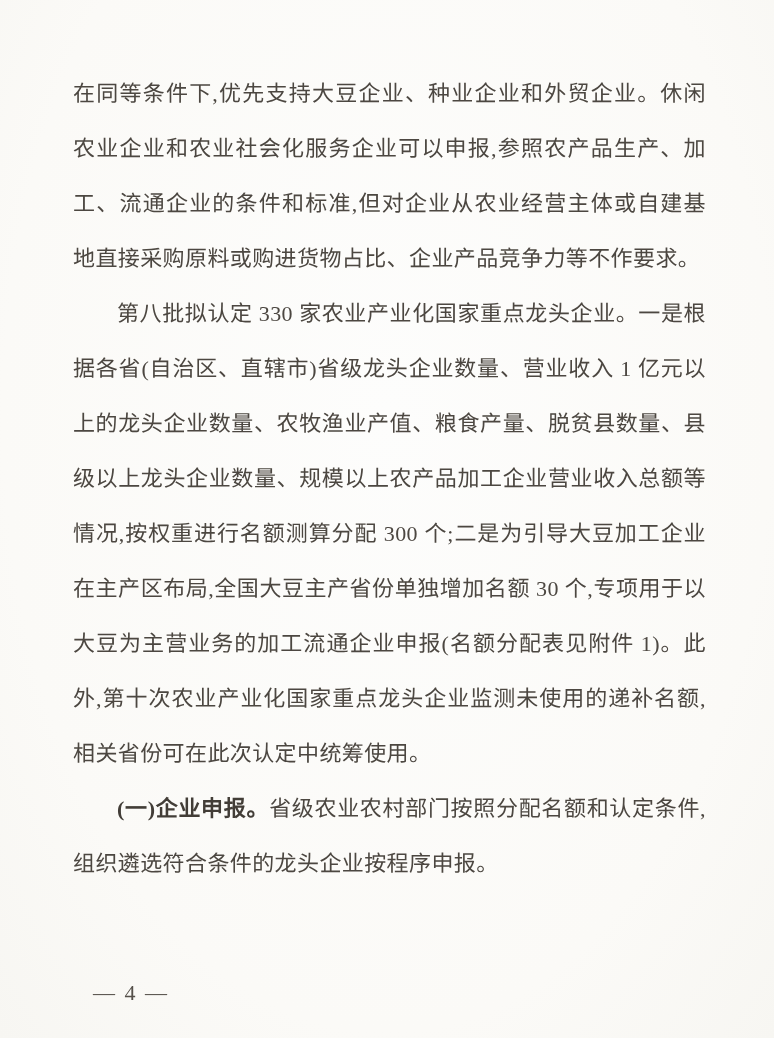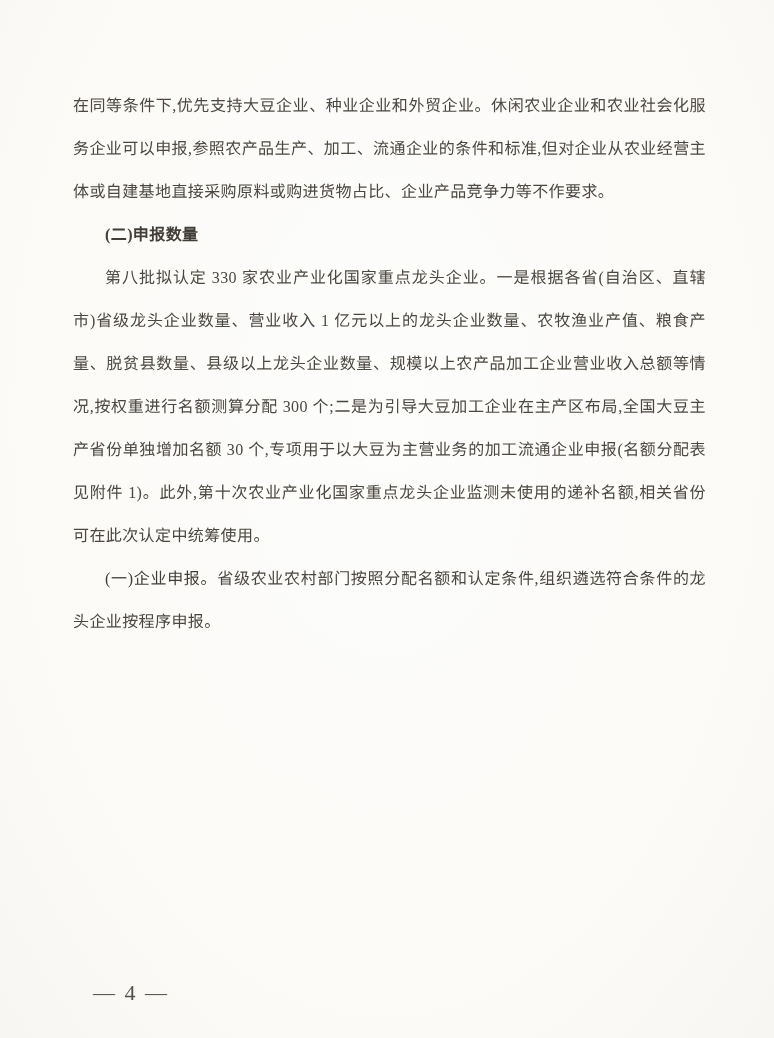--- a/index.html
+++ b/index.html
@@ -15,66 +15,65 @@
     margin: 0 auto;
     background: #fcfbf9;
     background-image: radial-gradient(ellipse at 50% 40%, #fdfdfc 0%, #fbfaf7 70%, #f7f6f2 100%);
     overflow: hidden;
     font-family: "Liberation Serif", "DejaVu Serif", serif;
     color: #4c4741;
   }
   .textblock {
     position: absolute;
     left: 73px;
-    top: 84px;
+    top: 66px;
     width: 633px;
-    font-size: 16px;
-    line-height: 43px;
+    font-size: 22px;
+    line-height: 55px;
     text-align: justify;
     letter-spacing: 0.4px;
   }
   .textblock p {
     margin: 0;
     padding: 0;
   }
   p.indent {
     text-indent: 2em;
   }
   p.heading {
     font-weight: bold;
     color: #423d37;
     text-indent: 2em;
   }
   p.heading.sans {
     font-family: "Liberation Sans", "DejaVu Sans", sans-serif;
     letter-spacing: 1.5px;
   }
   .lead {
-    font-weight: normal;
+    font-weight: bold;
     color: #423d37;
   }
   .page-number {
     position: absolute;
     left: 93px;
     top: 980px;
     font-size: 22px;
     letter-spacing: 2px;
     color: #55504a;
   }
 </style>
 </head>
 <body>
 
 <div class="sheet">
 
   <div class="textblock">
 
     <p class="body">在同等条件下,优先支持大豆企业、种业企业和外贸企业。休闲农业企业和农业社会化服务企业可以申报,参照农产品生产、加工、流通企业的条件和标准,但对企业从农业经营主体或自建基地直接采购原料或购进货物占比、企业产品竞争力等不作要求。</p>
 
-    <p class="heading">(二)申报数量</p>
 
     <p class="body indent">第八批拟认定 330 家农业产业化国家重点龙头企业。一是根据各省(自治区、直辖市)省级龙头企业数量、营业收入 1 亿元以上的龙头企业数量、农牧渔业产值、粮食产量、脱贫县数量、县级以上龙头企业数量、规模以上农产品加工企业营业收入总额等情况,按权重进行名额测算分配 300 个;二是为引导大豆加工企业在主产区布局,全国大豆主产省份单独增加名额 30 个,专项用于以大豆为主营业务的加工流通企业申报(名额分配表见附件 1)。此外,第十次农业产业化国家重点龙头企业监测未使用的递补名额,相关省份可在此次认定中统筹使用。</p>
 
 
 
     <p class="body indent"><span class="lead">(一)企业申报。</span><span>省级农业农村部门按照分配名额和认定条件,组织遴选符合条件的龙头企业按程序申报。</span></p>
 
 
   </div>
 

